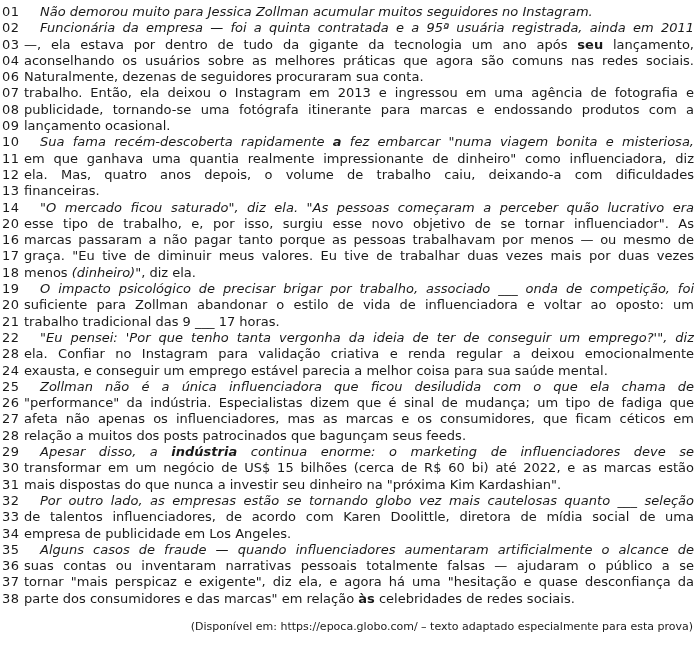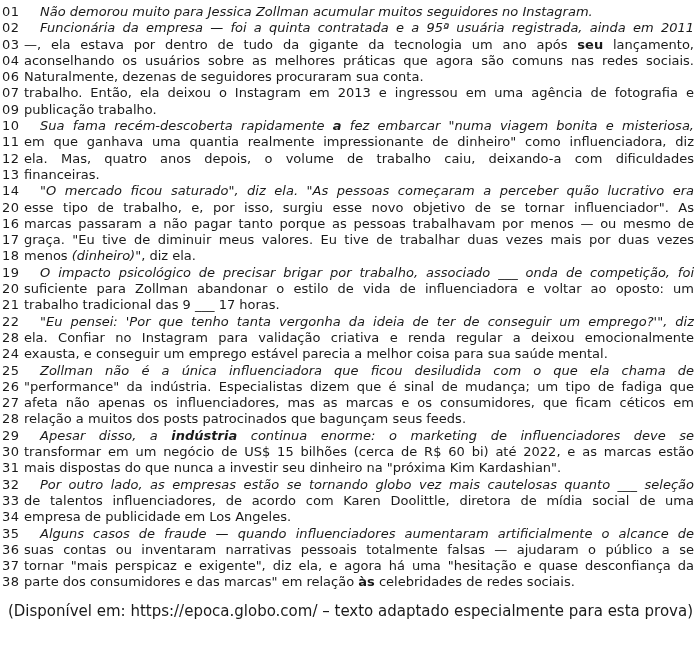--- a/index.html
+++ b/index.html
@@ -46,21 +46,21 @@
     text-indent: 16px;
     font-style: italic;
   }
   .seg-b { font-weight: bold; }
   .seg-u { }
   .seg-i { font-style: italic; }
   .source-attribution {
     margin-top: 12px;
     text-align: right;
     padding-right: 1px;
-    font-size: 15px;
+    font-size: 11px;
   }
 </style>
 </head>
 <body>
 
 <div class="page">
   <div id="lines-container">
   <div class="text-line">
     <span class="line-number">01</span>
     <span class="line-text indent"><span>Não demorou muito para Jessica Zollman acumular muitos seguidores no Instagram.</span></span>
@@ -85,24 +85,28 @@
     <span class="line-number">06</span>
     <span class="line-text"><span>Naturalmente, dezenas de seguidores procuraram sua conta.</span></span>
   </div>
 
 
   <div class="text-line">
     <span class="line-number">07</span>
     <span class="line-text justify"><span>trabalho. Então, ela deixou o Instagram em 2013 e ingressou em uma agência de fotografia e</span></span>
   </div>
 
+  <div class="text-line">
+    <span class="line-number">08</span>
+    <span class="line-text justify"><span>publicidade, tornando-se uma fotógrafa itinerante para marcas e endossando produtos com a</span></span>
+  </div>
 
   <div class="text-line">
     <span class="line-number">09</span>
-    <span class="line-text"><span>publicação trabalho.</span></span>
+    <span class="line-text"><span>lançamento ocasional.</span></span>
   </div>
 
   <div class="text-line">
     <span class="line-number">10</span>
     <span class="line-text justify indent"><span>Sua fama recém-descoberta rapidamente </span><span class="seg-b">a</span><span> fez embarcar "numa viagem bonita e misteriosa,</span></span>
   </div>
 
   <div class="text-line">
     <span class="line-number">11</span>
     <span class="line-text justify"><span class="seg-u">em que</span><span> ganhava uma quantia realmente impressionante de dinheiro" como influenciadora, diz</span></span>

